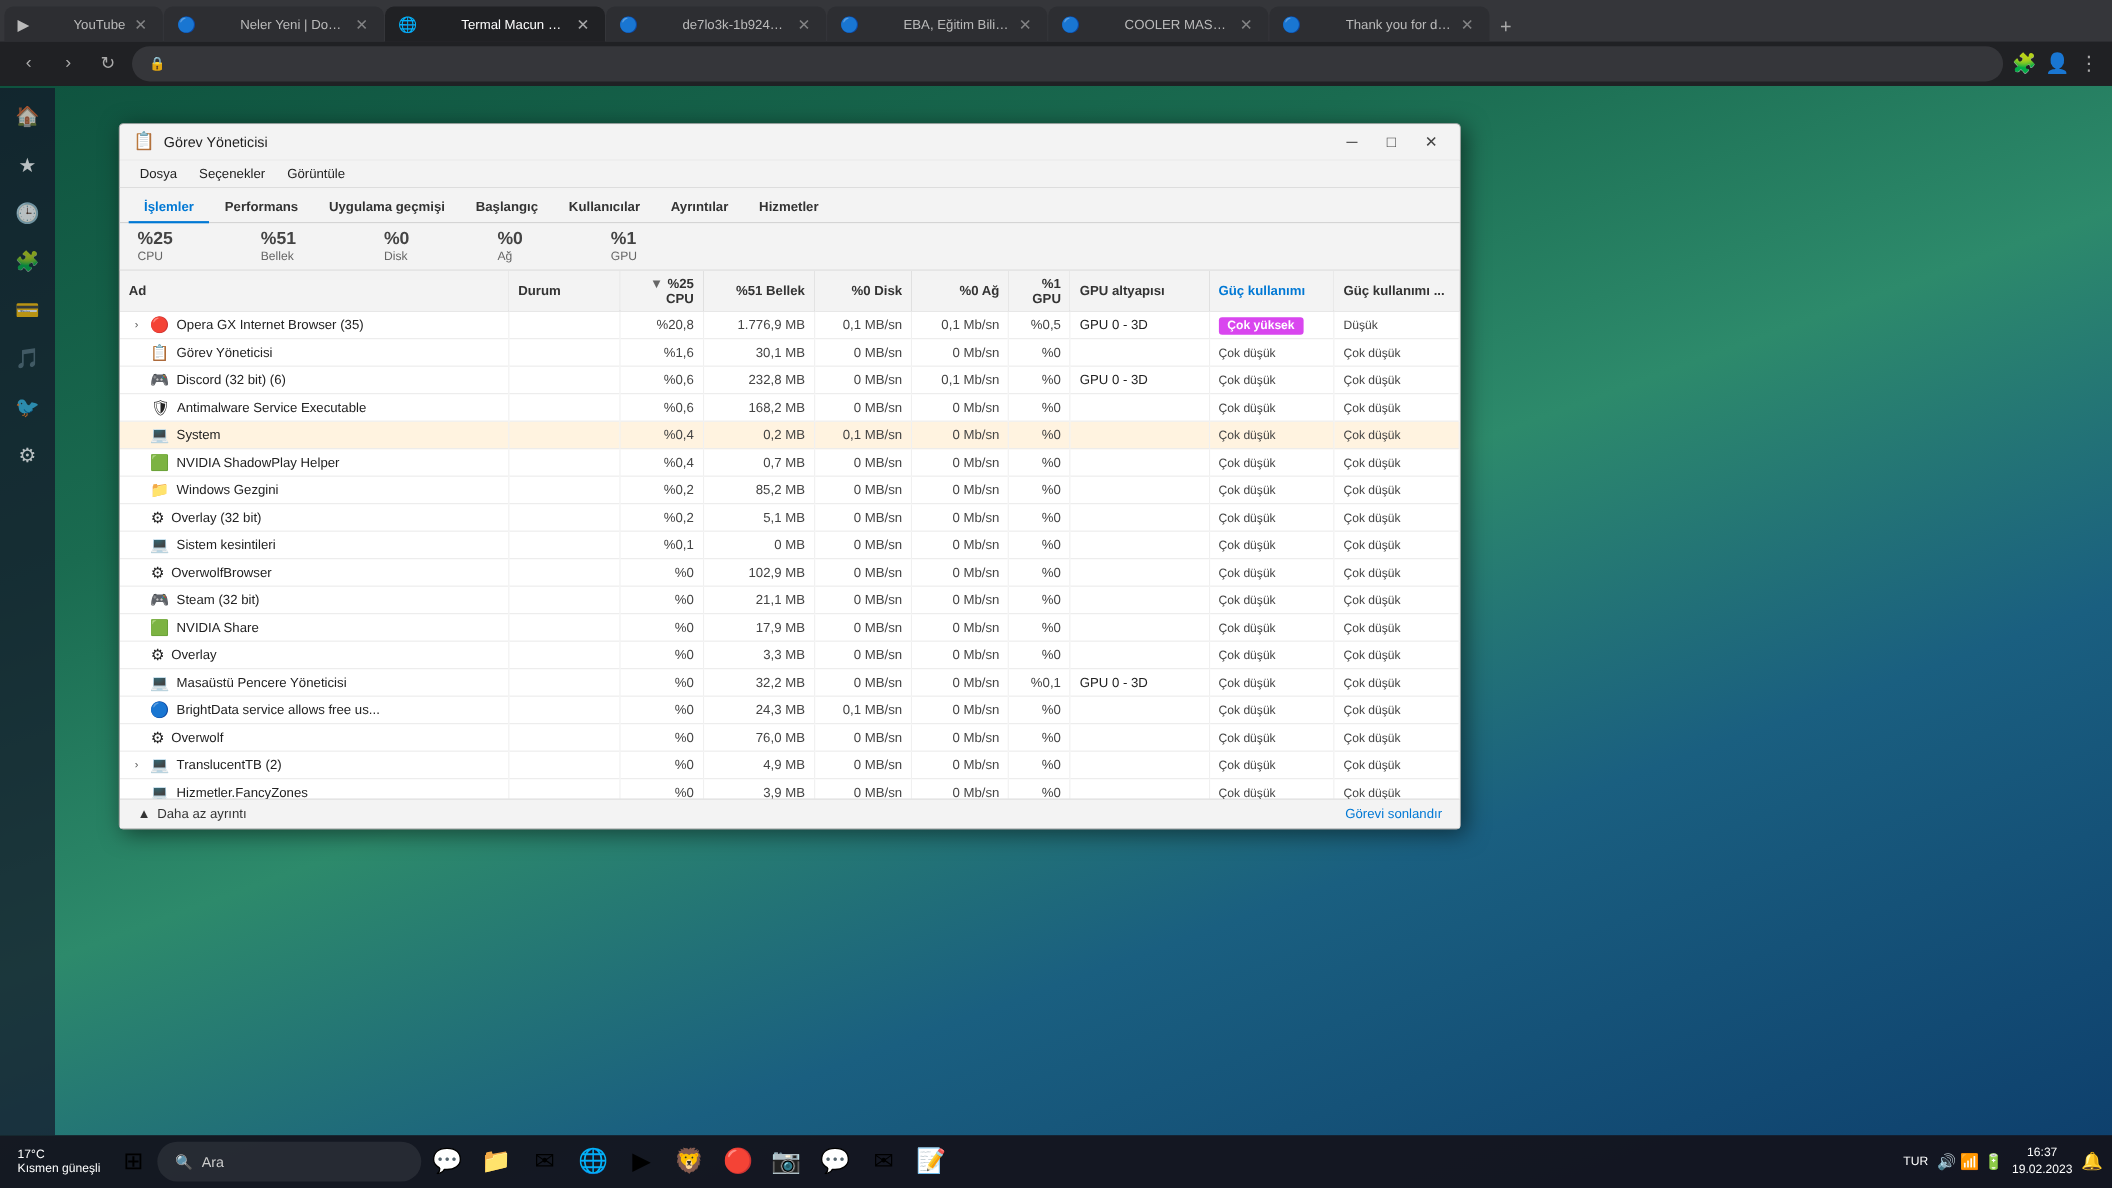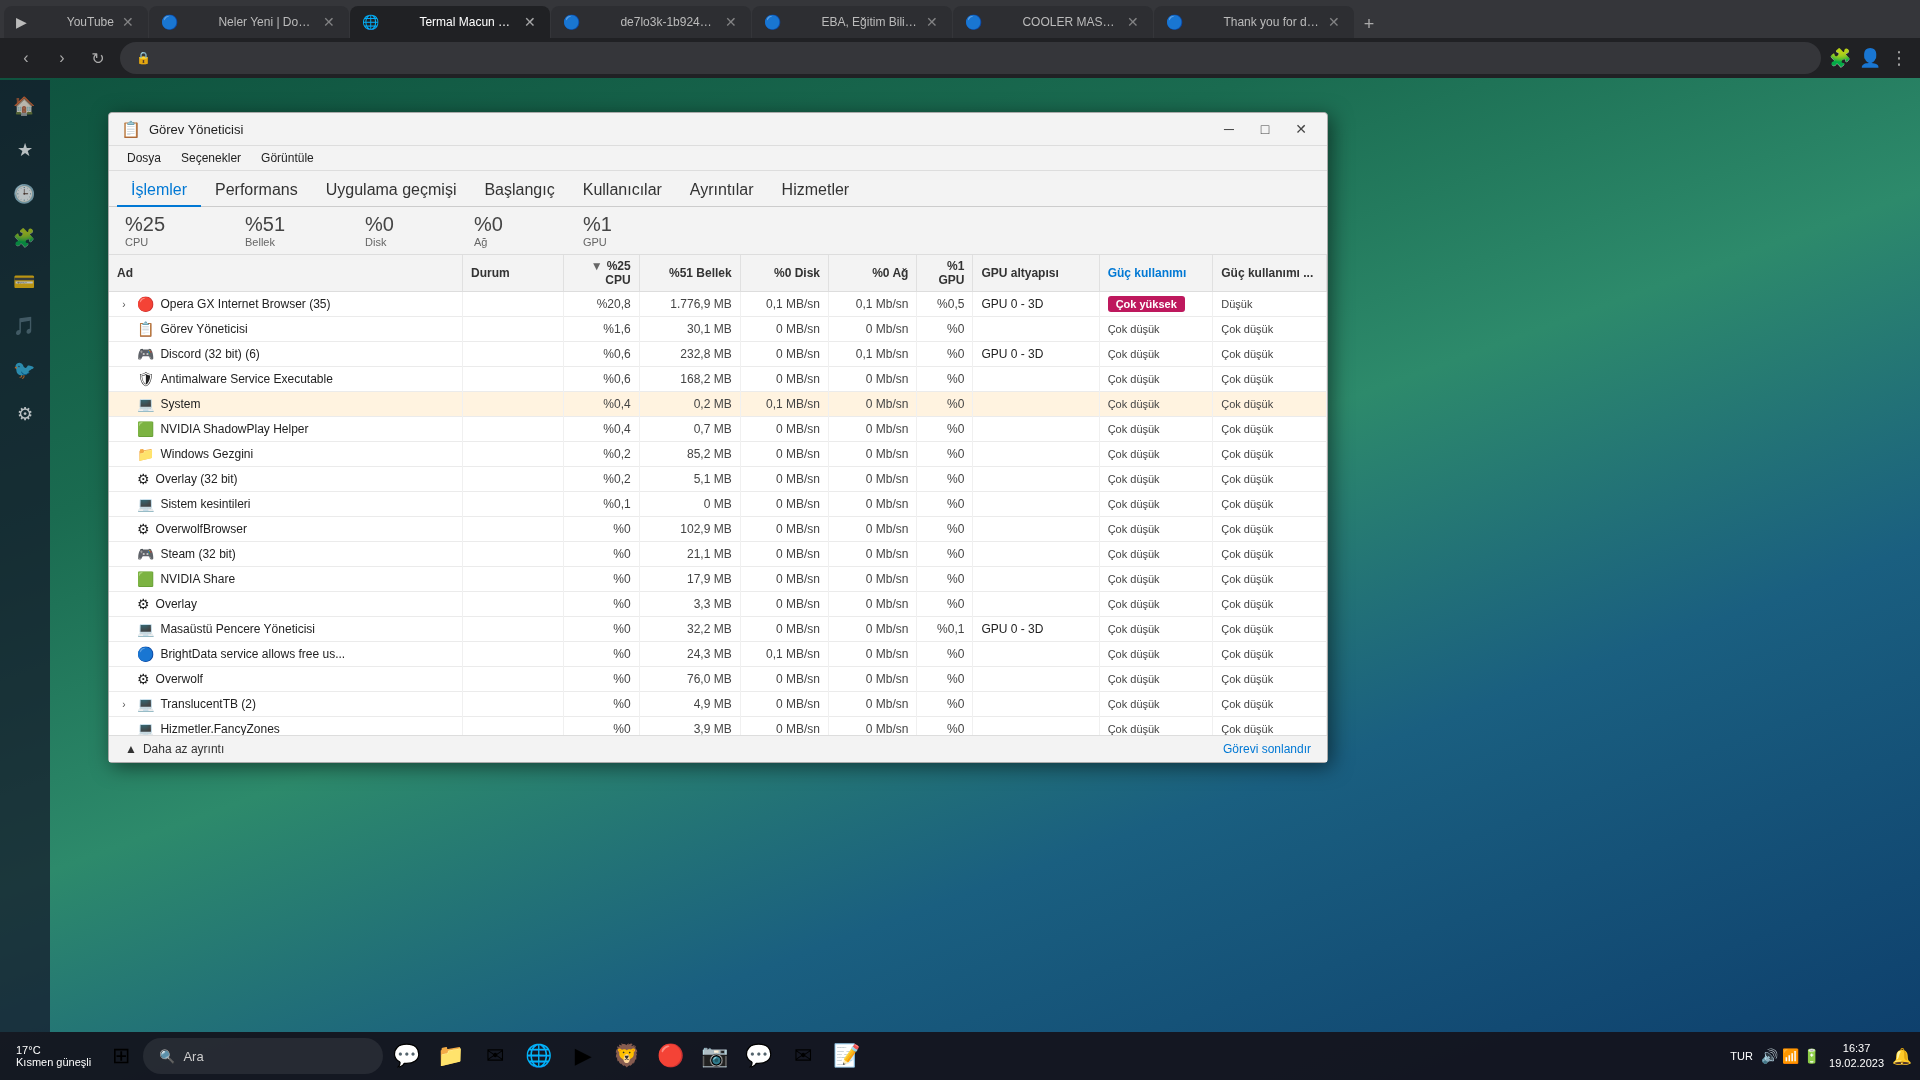--- a/index.html
+++ b/index.html
@@ -236,25 +236,26 @@
 
     .tm-tabs {
       display: flex;
       padding: 4px 8px 0;
       border-bottom: 1px solid #ccc;
       background: #f3f3f3;
       gap: 0;
     }
     .tm-tab {
       padding: 6px 14px;
-      font-size: 16px;
+      font-size: 12px;
       color: #333;
       cursor: pointer;
       border-bottom: 2px solid transparent;
       margin-bottom: -1px;
+      font-weight: bold;
     }
     .tm-tab.active {
       border-bottom: 2px solid #0078d4;
       color: #0078d4;
     }
 
     
     .tm-summary {
       display: flex;
       align-items: center;
@@ -262,22 +263,22 @@
       padding: 6px 16px;
       border-bottom: 1px solid #ddd;
       gap: 80px;
     }
     .tm-summary-item {
       display: flex;
       flex-direction: column;
       align-items: flex-start;
     }
     .tm-summary-pct {
-      font-size: 20px;
-      font-weight: 400;
+      font-size: 16px;
+      font-weight: 700;
       color: #444;
     }
     .tm-summary-label {
       font-size: 11px;
       color: #666;
     }
     .sort-arrow {
       font-size: 12px;
       color: #666;
       margin-right: 4px;
@@ -308,21 +309,21 @@
     }
     .tm-table tbody td {
       padding: 4px 8px;
       font-size: 12px;
       color: #222;
       border-right: 1px solid #f0f0f0;
     }
     .tm-table tbody td.num { text-align: right; color: #444; }
 
     .badge-hot {
-      background: #be185d;
+      background: #d946ef;
       color: #fff;
       padding: 2px 8px;
       border-radius: 3px;
       font-size: 11px;
       font-weight: 600;
     }
     .badge-low {
       color: #444;
       font-size: 11px;
       margin-top: 22px;

